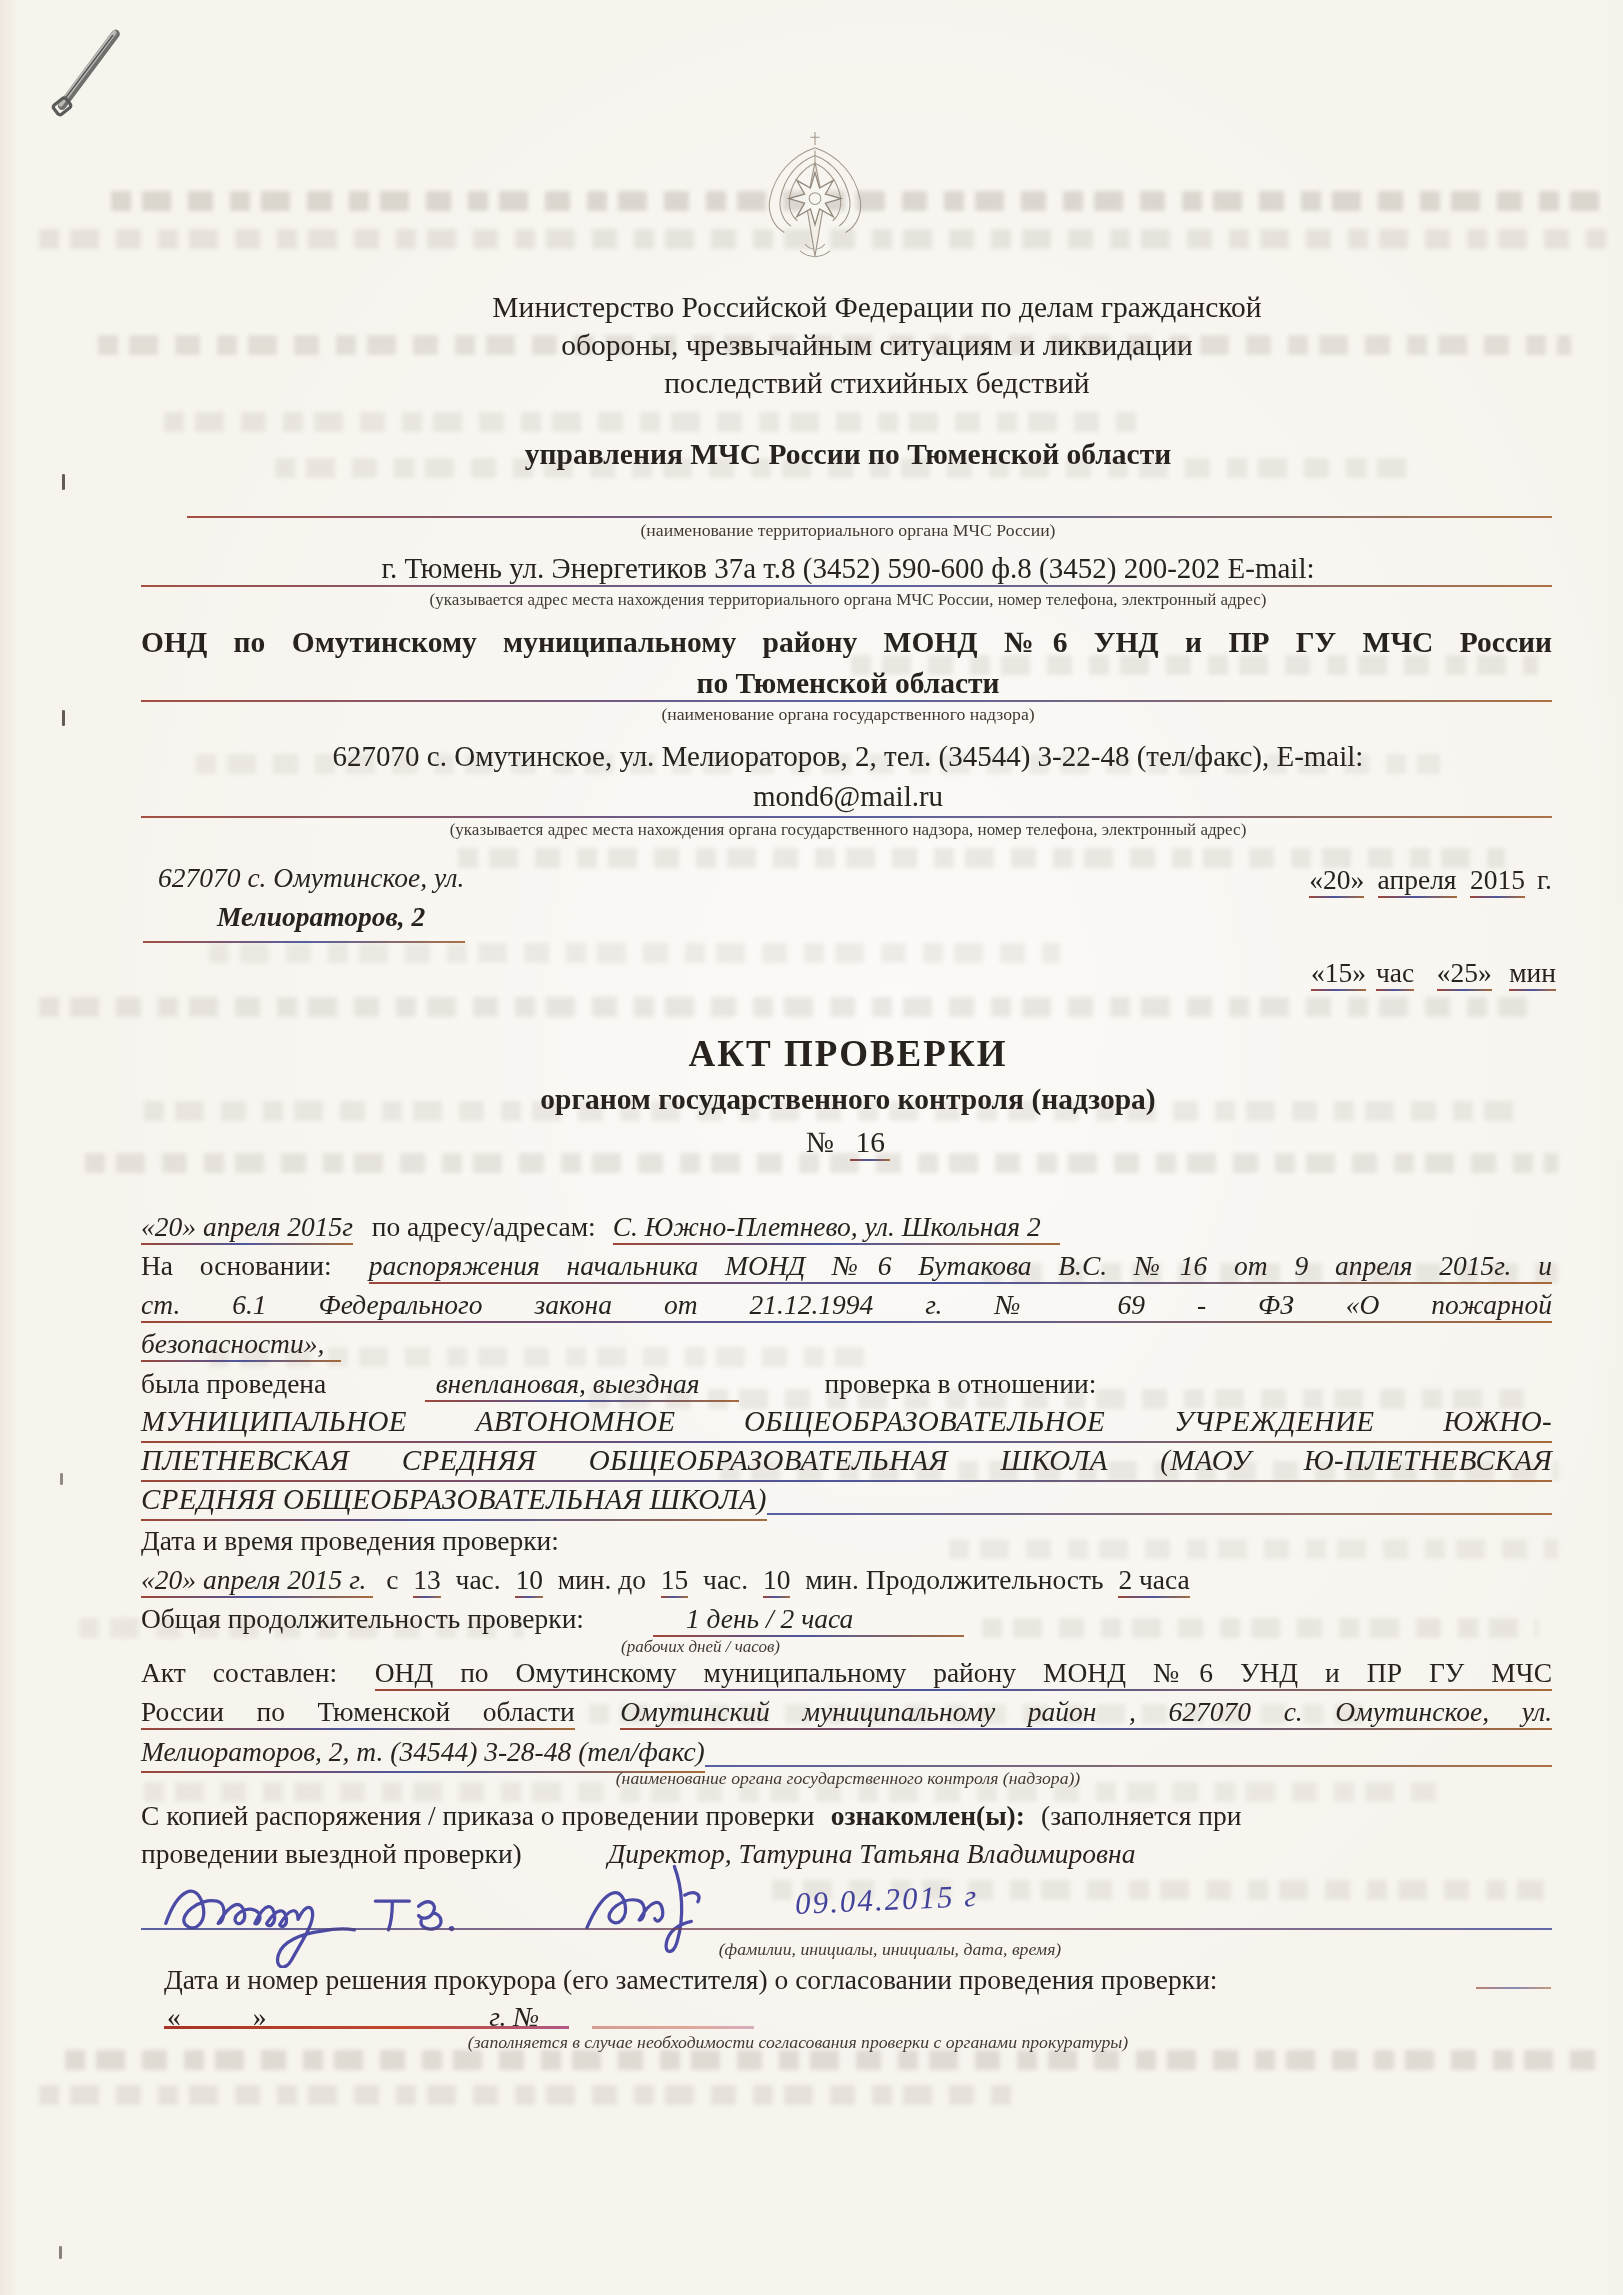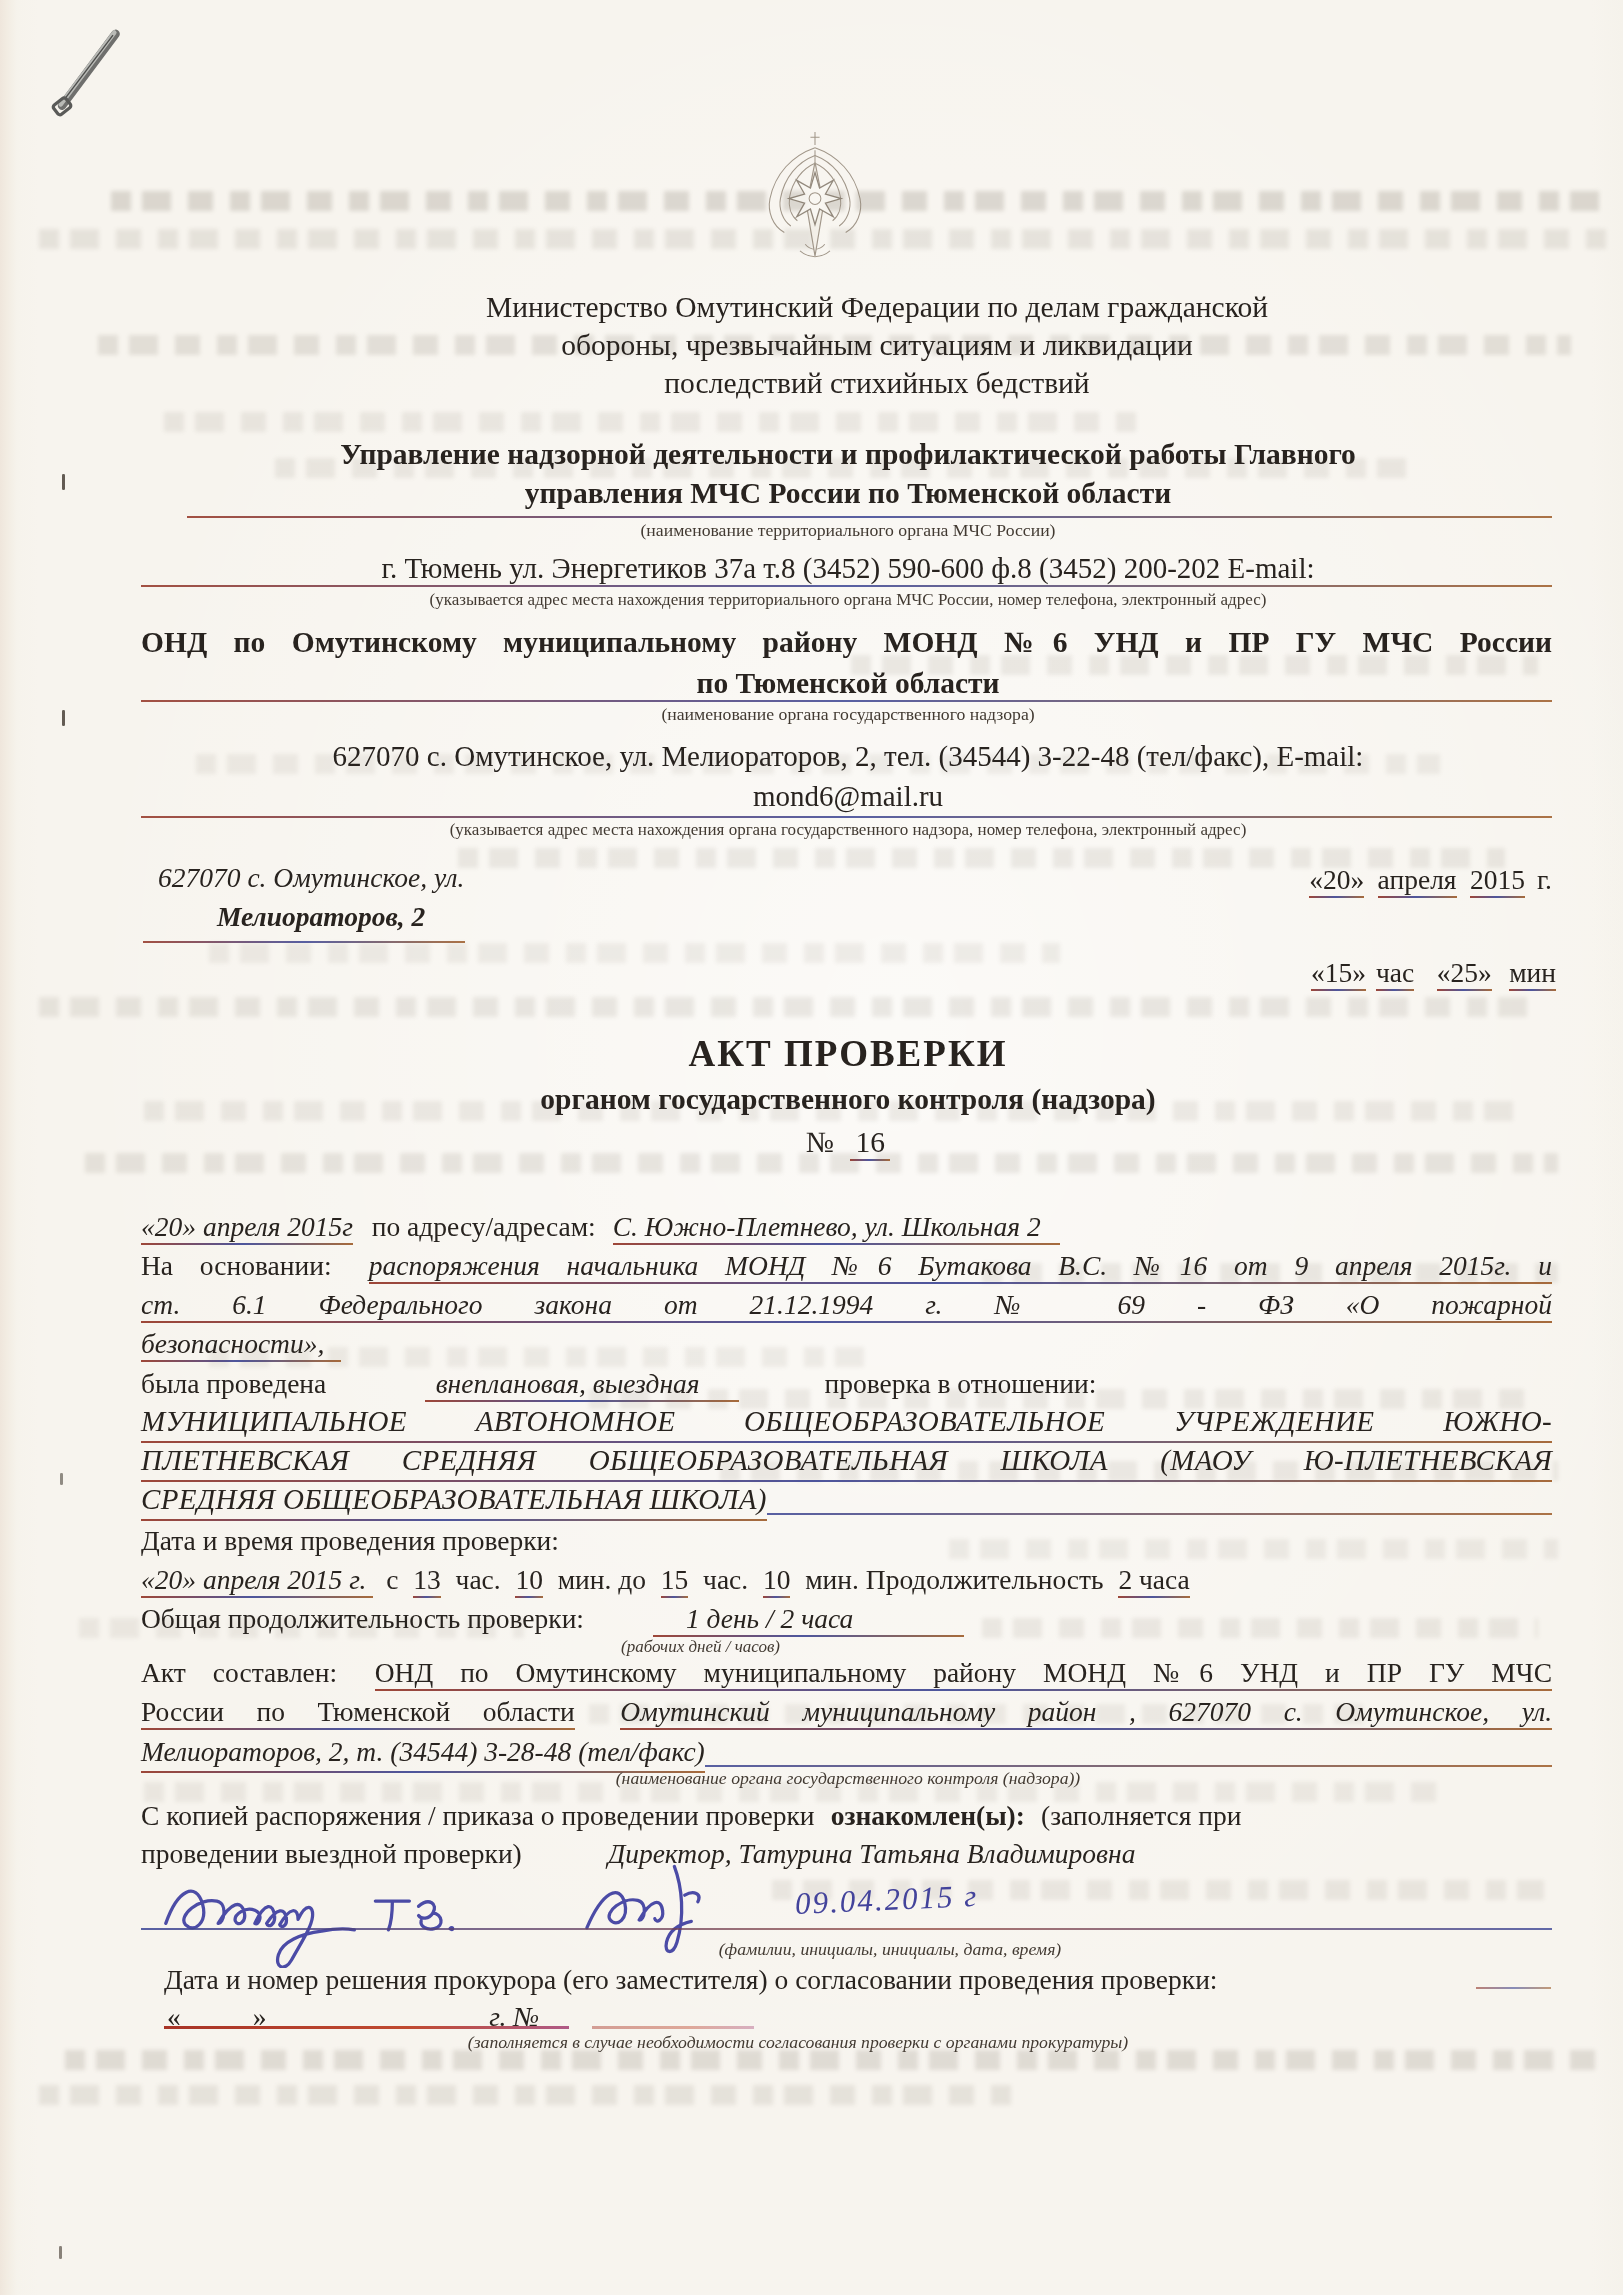--- a/index.html
+++ b/index.html
@@ -90,27 +90,26 @@
     <path d="M95 34 L95 52"></path>
     <path d="M80 178 C88 188 102 188 110 178"></path>
     <path d="M72 188 C86 200 104 200 118 188"></path>
   </g>
   <path d="M95 52 L108 118 L95 196 L82 118 Z" fill="#f3efe7" stroke="#8e8273" stroke-width="1.8"></path>
   <polygon points="95,68 102,92 123,80 111,101 135,108 111,115 123,136 102,124 95,148 88,124 67,136 79,115 55,108 79,101 67,80 88,92" fill="#faf8f3" stroke="#7d7264" stroke-width="2"></polygon>
   <circle cx="95" cy="108" r="9" fill="none" stroke="#8e8273" stroke-width="1.6"></circle>
 </svg>
 
 <div class="abs h c" style="left:170px;top:288px;width:1414px;">
-  <div>Министерство Омутинский Федерации по делам гражданской</div>
+  <div>Министерство Российской Федерации по делам гражданской</div>
   <div>обороны, чрезвычайным ситуациям и ликвидации</div>
   <div>последствий стихийных бедствий</div>
 </div>
 
 <div class="abs h b c" style="left:141px;top:435px;width:1414px;line-height:39px;">
-  <div>Управление надзорной деятельности и профилактической работы Главного</div>
   <div>управления МЧС России по Тюменской области</div>
 </div>
 <div class="abs rule" style="left:187px;top:516px;width:1365px;"></div>
 <div class="abs sm c" style="left:141px;top:520px;width:1414px;">(наименование  территориального органа МЧС России)</div>
 
 <div class="abs t c" style="left:141px;top:550px;width:1414px;font-size:29px;">г. Тюмень ул. Энергетиков 37а т.8 (3452) 590-600 ф.8 (3452) 200-202 E-mail:</div>
 <div class="abs rule" style="left:141px;top:585px;width:1411px;"></div>
 <div class="abs sm c" style="left:141px;top:589px;width:1414px;font-size:17px;">(указывается адрес места нахождения территориального органа  МЧС России, номер телефона,  электронный адрес)</div>
 
 <div class="abs h b just" style="left:141px;top:623px;width:1411px;">ОНД по Омутинскому муниципальному району МОНД №6 УНД и ПР ГУ МЧС России</div>

